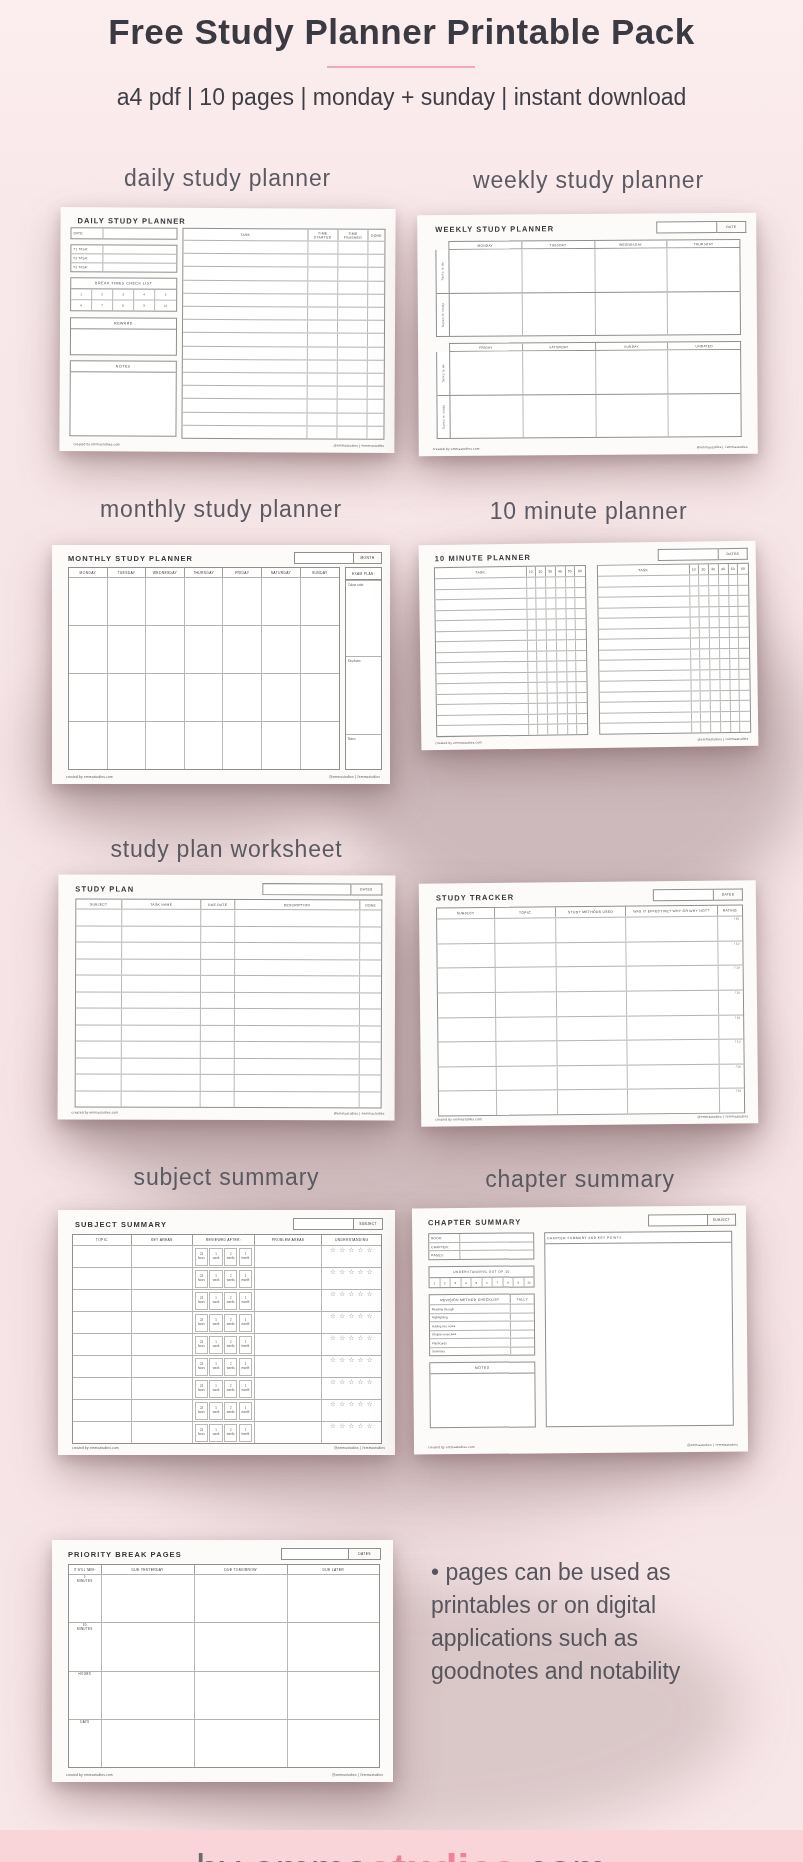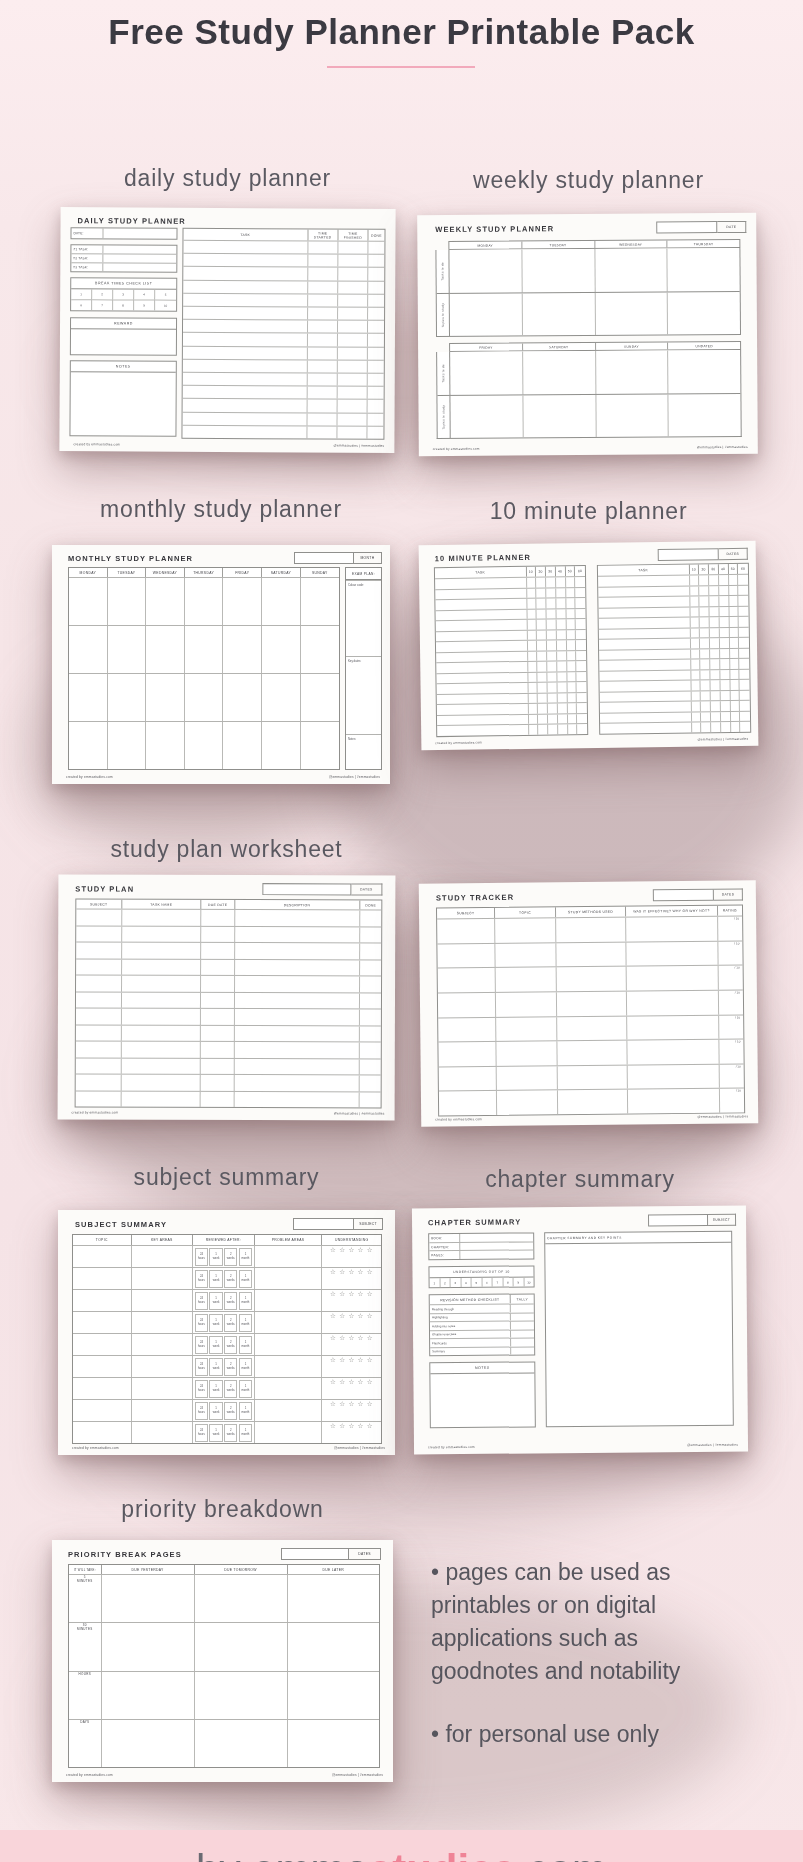--- a/index.html
+++ b/index.html
@@ -103,29 +103,29 @@
 
   <div class="shade" style="left:70px;top:300px;width:640px;height:150px;background:rgba(135,105,107,.22);"></div>
   <div class="shade" style="left:330px;top:560px;width:480px;height:380px;background:rgba(122,97,99,.33);"></div>
   <div class="shade" style="left:30px;top:640px;width:330px;height:220px;background:rgba(128,102,104,.25);"></div>
   <div class="shade" style="left:60px;top:920px;width:700px;height:330px;background:rgba(120,95,97,.3);"></div>
   <div class="shade" style="left:90px;top:1250px;width:660px;height:280px;background:rgba(128,102,104,.24);"></div>
   <div class="shade" style="left:60px;top:1580px;width:680px;height:260px;background:rgba(126,100,102,.24);"></div>
 
   <div class="main-title">Free Study Planner Printable Pack</div>
   <div class="title-underline"></div>
+  <div class="subtitle">a4 pdf | 10 pages | monday + sunday | instant download</div>
 
   <div class="sec-label" style="left:60px;top:165px;width:335px;">daily study planner</div>
   <div class="sec-label" style="left:420px;top:167px;width:337px;">weekly study planner</div>
   <div class="sec-label" style="left:52px;top:496px;width:338px;">monthly study planner</div>
   <div class="sec-label" style="left:420px;top:498px;width:337px;">10 minute planner</div>
   <div class="sec-label" style="left:58px;top:836px;width:337px;">study plan worksheet</div>
   <div class="sec-label" style="left:58px;top:1164px;width:337px;">subject summary</div>
   <div class="sec-label" style="left:413px;top:1166px;width:334px;">chapter summary</div>
-  <div class="sec-label" style="left:52px;top:1496px;width:341px;">priority breakdown</div>
 
   <div class="thumb" style="left:60px;top:208px;width:335px;height:244px;transform:rotate(.3deg);">
     <div class="pt" style="left:17px;top:9px;">DAILY STUDY PLANNER</div>
     <div class="fbox" style="left:10px;top:20px;width:107px;height:12px;">
       <div class="frow">
           <div class="flab">DATE:</div>
           <div class="fval"></div>
         </div>
     </div>
     <div class="fbox" id="daily-tasks" style="left:10px;top:37px;width:107px;height:28px;">
@@ -1307,20 +1307,19 @@
             <div class="g-cell" style="width: 29.5%;"></div>
           </div>
         </div>
     </div>
     <div class="pfoot-l">created by emmastudies.com</div>
     <div class="pfoot-r">@emmastudies | #emmastudies</div>
   </div>
 
   <div class="bullets">
     <p>• pages can be used as printables or on digital applications such as goodnotes and notability</p>
-    <p>• for personal use only</p>
   </div>
 
   <div class="site-strip">
     <div class="site-text"><span>by emma</span><b>studies</b><span>.com</span></div>
   </div>
 
 </div>
 
 </body></html>

